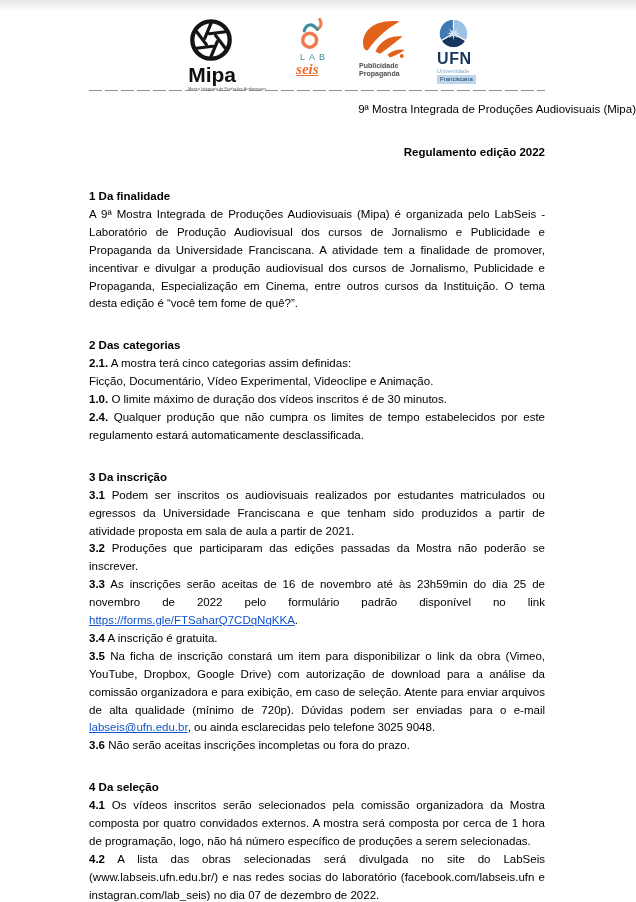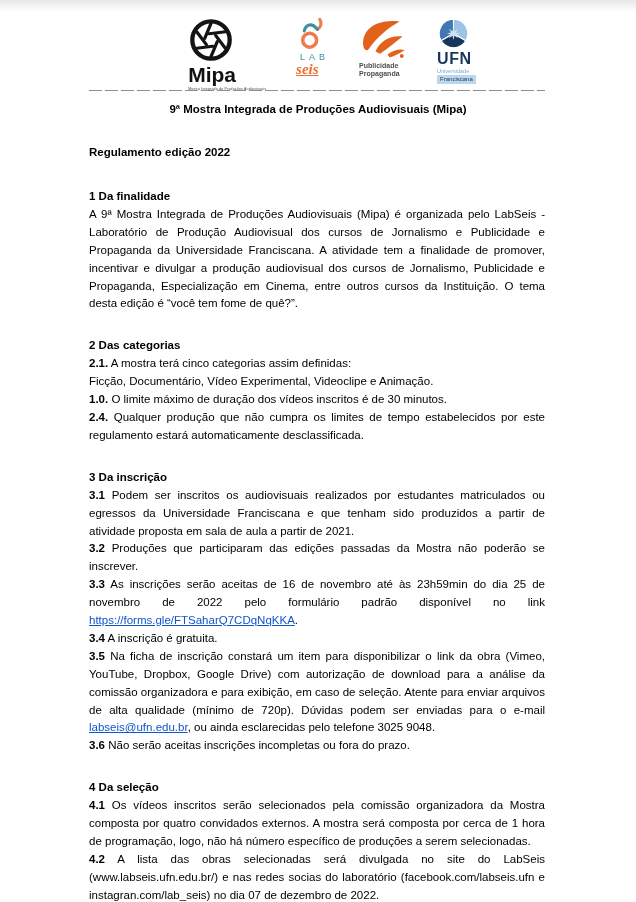--- a/index.html
+++ b/index.html
@@ -57,30 +57,31 @@
     margin: 5px auto 0 89px;
     background: repeating-linear-gradient(90deg, #8f8f8f 0 13px, transparent 13px 16px);
     background-size: 100% 1px;
     background-repeat: no-repeat;
     background-position: 0 1px;
   }
 
   
   .doc-title {
     margin-top: 9px;
-    text-align: center;
+    text-align: right;
+    font-size: 11.5px;
+    font-weight: normal;
+    line-height: 18px;
+  }
+  .doc-subtitle {
+    margin: 25px 91px 0 89px;
     font-size: 11.5px;
     font-weight: bold;
     line-height: 18px;
-  }
-  .doc-subtitle {
-    margin: 25px 91px 0 89px;
-    font-size: 11.5px;
-    font-weight: bold;
-    line-height: 18px;
+    text-align: right;
   }
   .doc-body { margin: 0 91px 0 89px; }
   .doc-section { margin-top: 24px; }
   .doc-section:first-child { margin-top: 27px; }
   .sec-heading {
     font-size: 11.5px;
     font-weight: bold;
     line-height: 17.9px;
   }
   .para {

